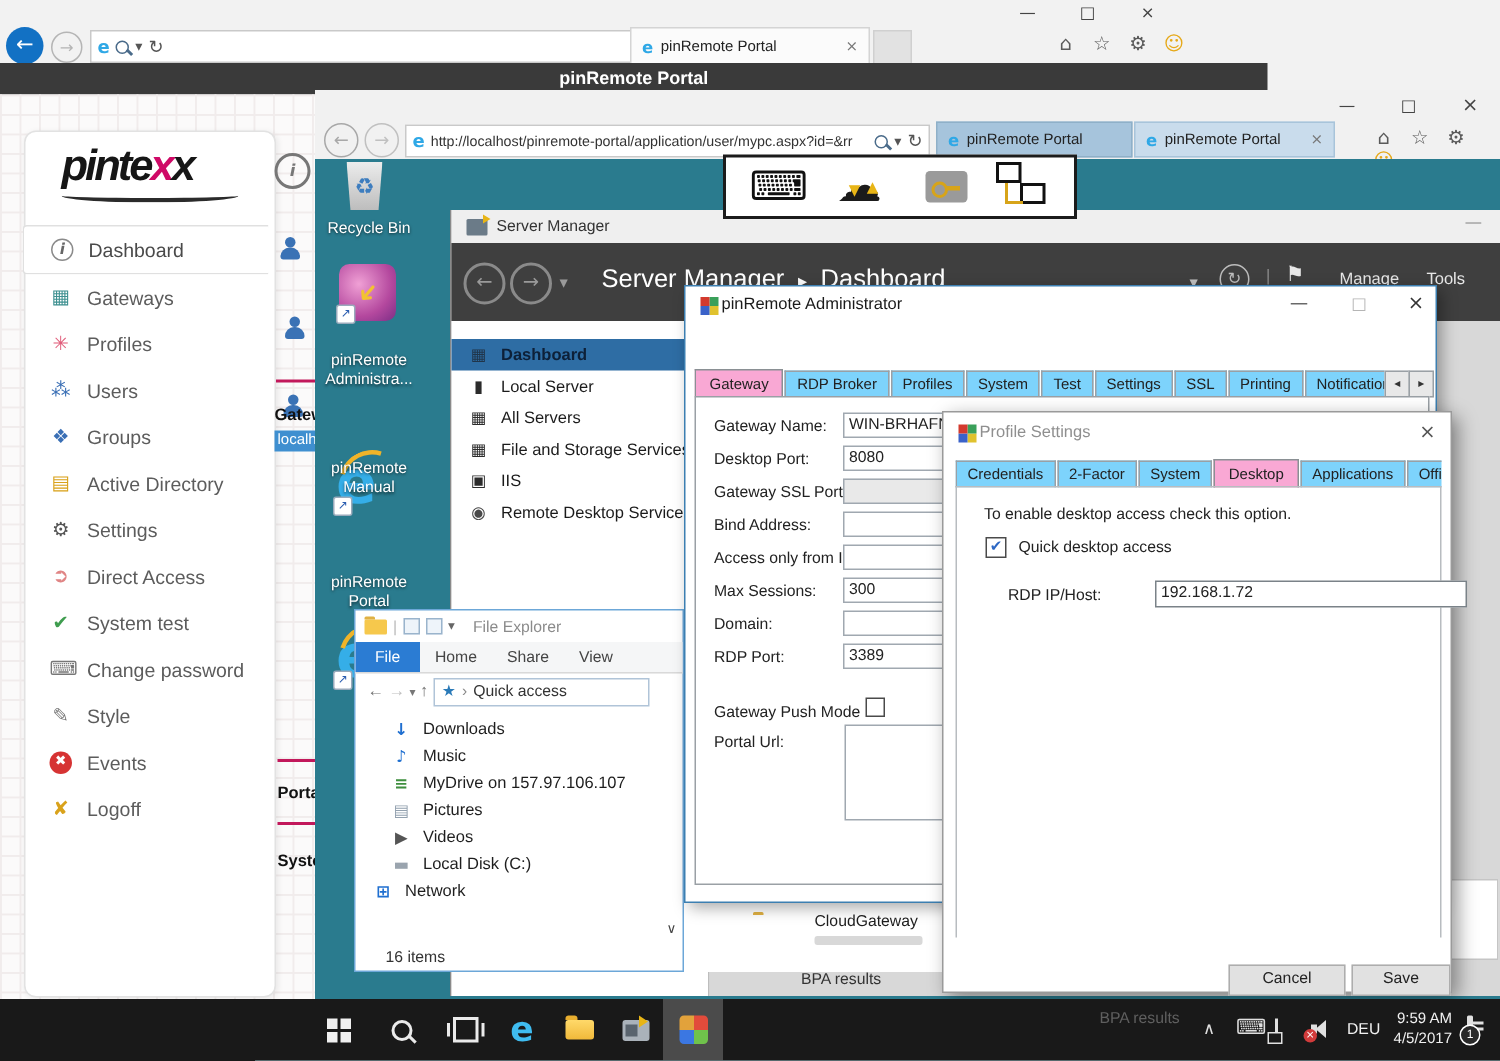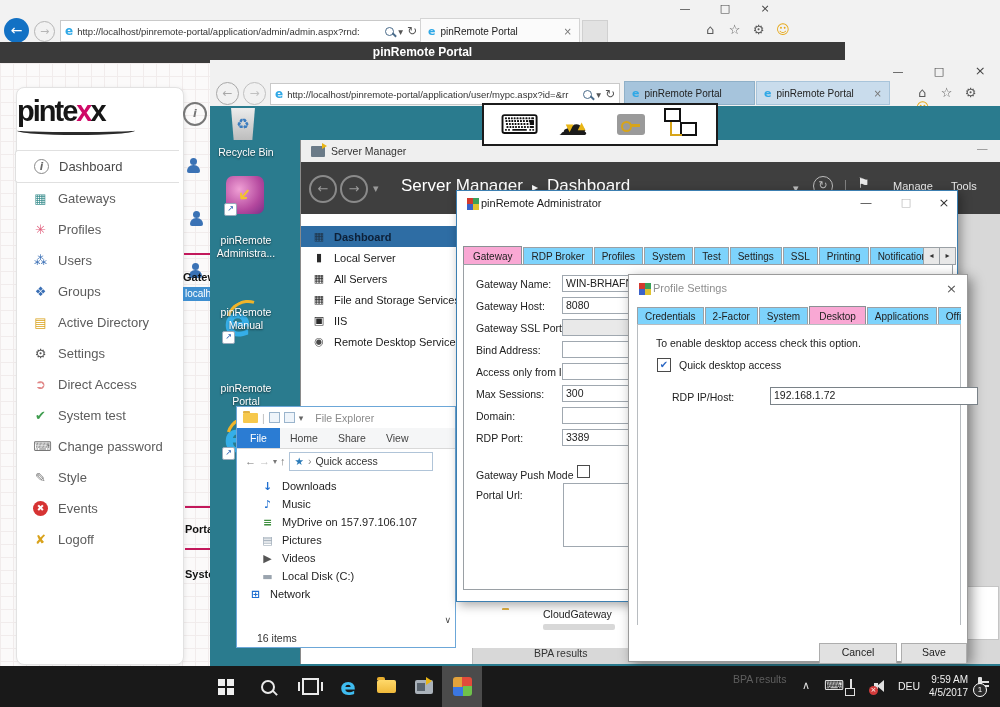--- a/index.html
+++ b/index.html
@@ -163,21 +163,20 @@
       <span class="winctl" style="margin-right:17px;">—</span>
       <span class="winctl" style="margin-right:17px;">□</span>
       <span class="winctl sym">×</span>
     </div>
 
     <div class="abs" style="left:0;top:18px;width:1000px;height:26px;">
       <div class="abs circle-btn" style="left:4px;top:0;width:25px;height:25px;background:#1271c4;color:#fff;line-height:25px;font-size:14px;">←</div>
       <div class="abs circle-btn" style="left:34px;top:3px;width:19px;height:19px;border:1.5px solid #b5b5b5;color:#b5b5b5;line-height:19px;font-size:11px;">→</div>
       <div class="abs urlbox" style="left:60px;top:2px;width:352px;height:20px;">
         <span class="ie-e" style="font-size:12px;">e</span>
-        <span style="flex:1;overflow:hidden;">http://localhost/pinremote-portal/application/admin/admin.aspx?rnd:</span>
         <span class="lens"></span>
         <span class="sym" style="color:#555;">▾</span>
         <span class="sym" style="color:#555;font-size:12px;">↻</span>
       </div>
       <div class="abs btab" style="left:420px;top:0;width:160px;height:25px;background:#fbfbfb;border:1px solid #d4d4d4;border-bottom:none;box-sizing:border-box;">
         <span class="ie-e" style="font-size:11px;">e</span>
         <span style="flex:1;">pinRemote Portal</span>
         <span class="sym" style="color:#777;">×</span>
       </div>
       <div class="abs" style="left:582px;top:2px;width:26px;height:23px;background:#e2e2e2;border:1px solid #d0d0d0;box-sizing:border-box;"></div>
@@ -187,21 +186,21 @@
         <span class="chrome-ic">⚙</span>
         <span class="chrome-ic" style="color:#e6a817;">☺</span>
       </div>
     </div>
     <div id="b1-darkband" class="abs">
       <span>pinRemote Portal</span>
     </div>
 
     <div id="b1-content" class="abs">
       <div id="sidebar" class="abs">
-        <div class="abs" style="left:0;top:8px;">
+        <div class="abs" style="left:24px;top:8px;font-style:italic;">
           <span class="logo"><span>pinte</span><span class="mag">x</span><span>x</span></span>
           <div class="logo-swoosh"></div>
         </div>
         <div class="abs" style="left:4px;top:62px;width:158px;">
             <div class="side-item dash active">
             <span class="ic" style="color: rgb(102, 102, 102);">i</span>
             <span>Dashboard</span>
           </div>
             <div class="side-item">
             <span class="ic" style="color: rgb(63, 145, 145);">▦</span>
@@ -493,21 +492,21 @@
         <span class="wf-tab">Notification</span>
       </div>
     <span class="abs spin" style="left:466px;top:56px;">◂</span>
     <span class="abs spin" style="left:482px;top:56px;">▸</span>
     <div class="abs wf-page" style="left:6px;top:73px;width:488px;height:324px;">
       <div class="abs" style="left:12px;top:10px;width:460px;">
           <div class="frow">
           <span class="flabel">Gateway Name:</span><span class="finput">WIN-BRHAFNAGN</span>
         </div>
           <div class="frow">
-          <span class="flabel">Gateway Host:</span><span class="finput">8080</span>
+          <span class="flabel">Desktop Port:</span><span class="finput">8080</span>
         </div>
           <div class="frow disabled">
           <span class="flabel">Gateway SSL Port:</span><span class="finput"></span>
         </div>
           <div class="frow">
           <span class="flabel">Bind Address:</span><span class="finput"></span>
         </div>
           <div class="frow">
           <span class="flabel">Access only from IP:</span><span class="finput"></span>
         </div>

